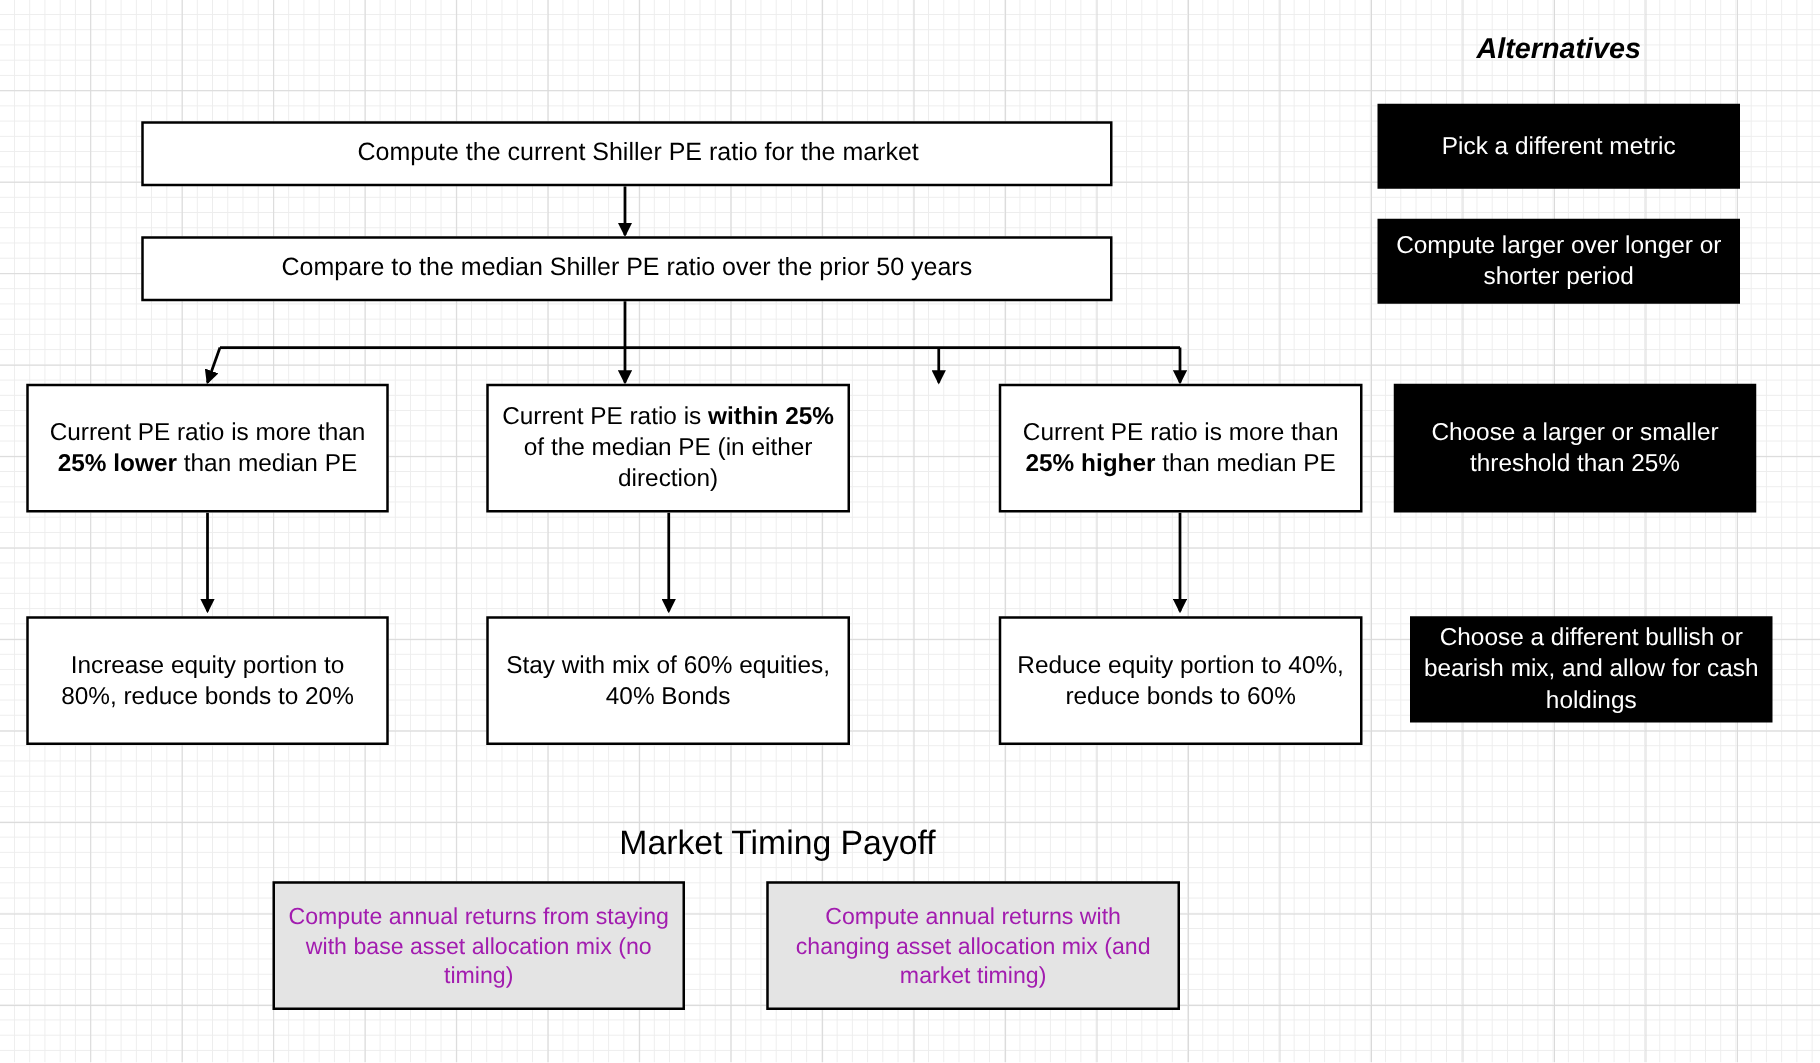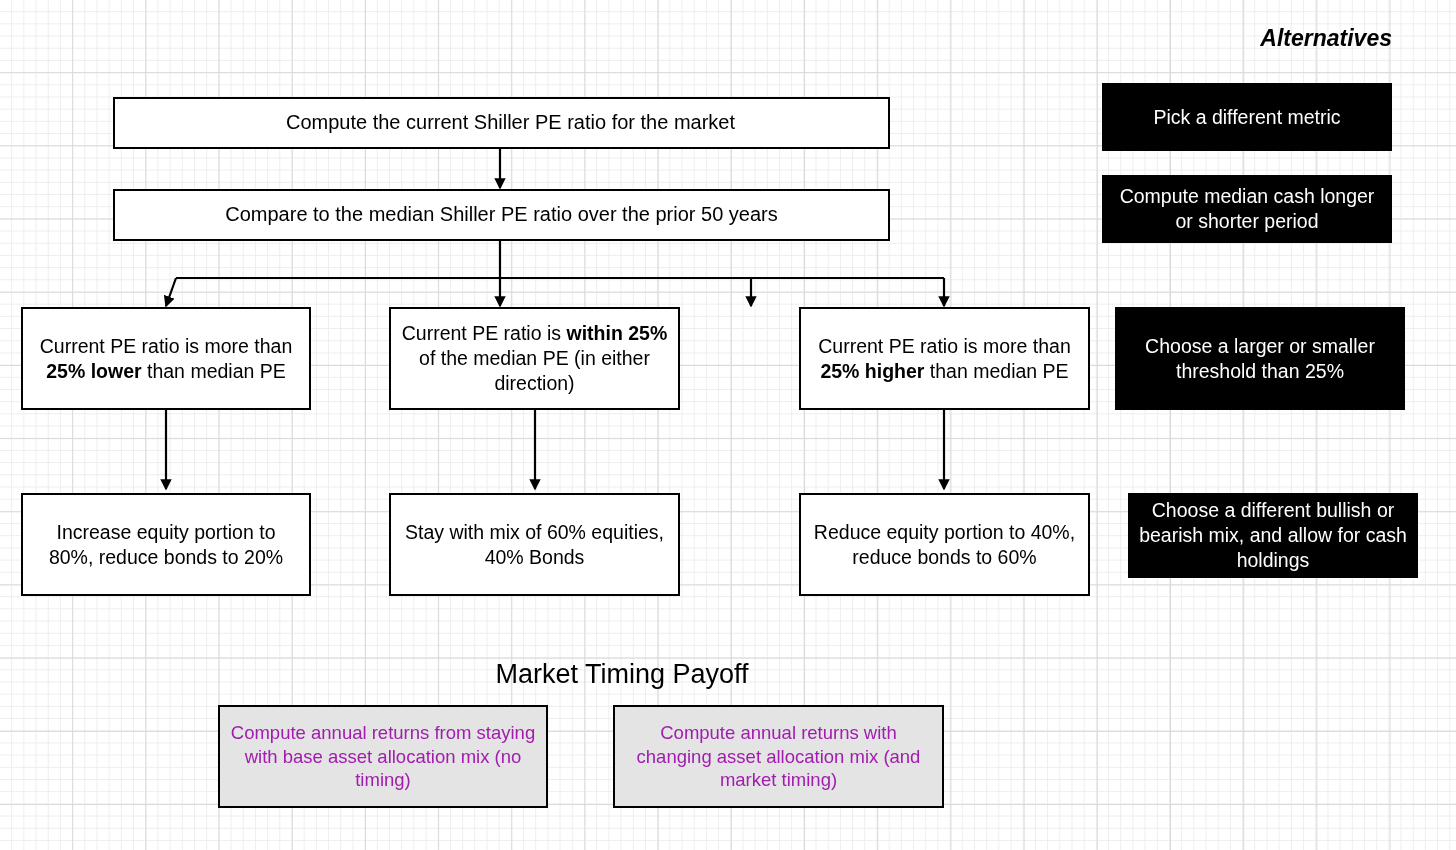--- a/index.html
+++ b/index.html
@@ -64,21 +64,21 @@
   .f19 { font-size: 19.5px; }
   .f18 { font-size: 18.5px; }
   .f20 { font-size: 20px; }
 
   .section-title {
     position: absolute;
     font-style: italic;
     font-weight: bold;
     font-size: 23px;
     color: #000000;
-    text-align: right;
+    text-align: center;
   }
 
   .payoff-title {
     position: absolute;
     font-size: 27px;
     color: #000000;
     text-align: center;
     white-space: nowrap;
     padding-left: 19px;
   }
@@ -155,21 +155,21 @@
     <div class="node-inner">Reduce equity portion to 40%, reduce bonds to 60%</div>
   </div>
 
   <div class="section-title" style="left:1102px; top:25px; width:290px;">Alternatives</div>
 
   <div class="node node-black f19" style="left:1102px; top:83px; width:290px; height:68px;">
     <div class="node-inner">Pick a different metric</div>
   </div>
 
   <div class="node node-black f19" style="left:1102px; top:175px; width:290px; height:68px;">
-    <div class="node-inner">Compute median cash longer or shorter period</div>
+    <div class="node-inner">Compute larger over longer or shorter period</div>
   </div>
 
   <div class="node node-black f19" style="left:1115px; top:307px; width:290px; height:103px;">
     <div class="node-inner">Choose a larger or smaller threshold than 25%</div>
   </div>
 
   <div class="node node-black f19" style="left:1128px; top:493px; width:290px; height:85px;align-items:center;">
     <div class="node-inner">Choose a different bullish or bearish mix, and allow for cash holdings</div>
   </div>
 

